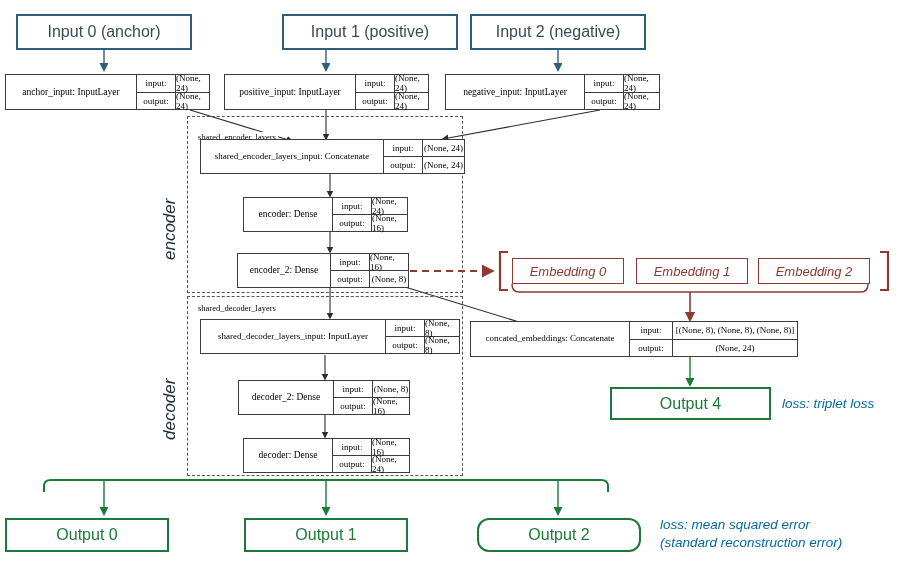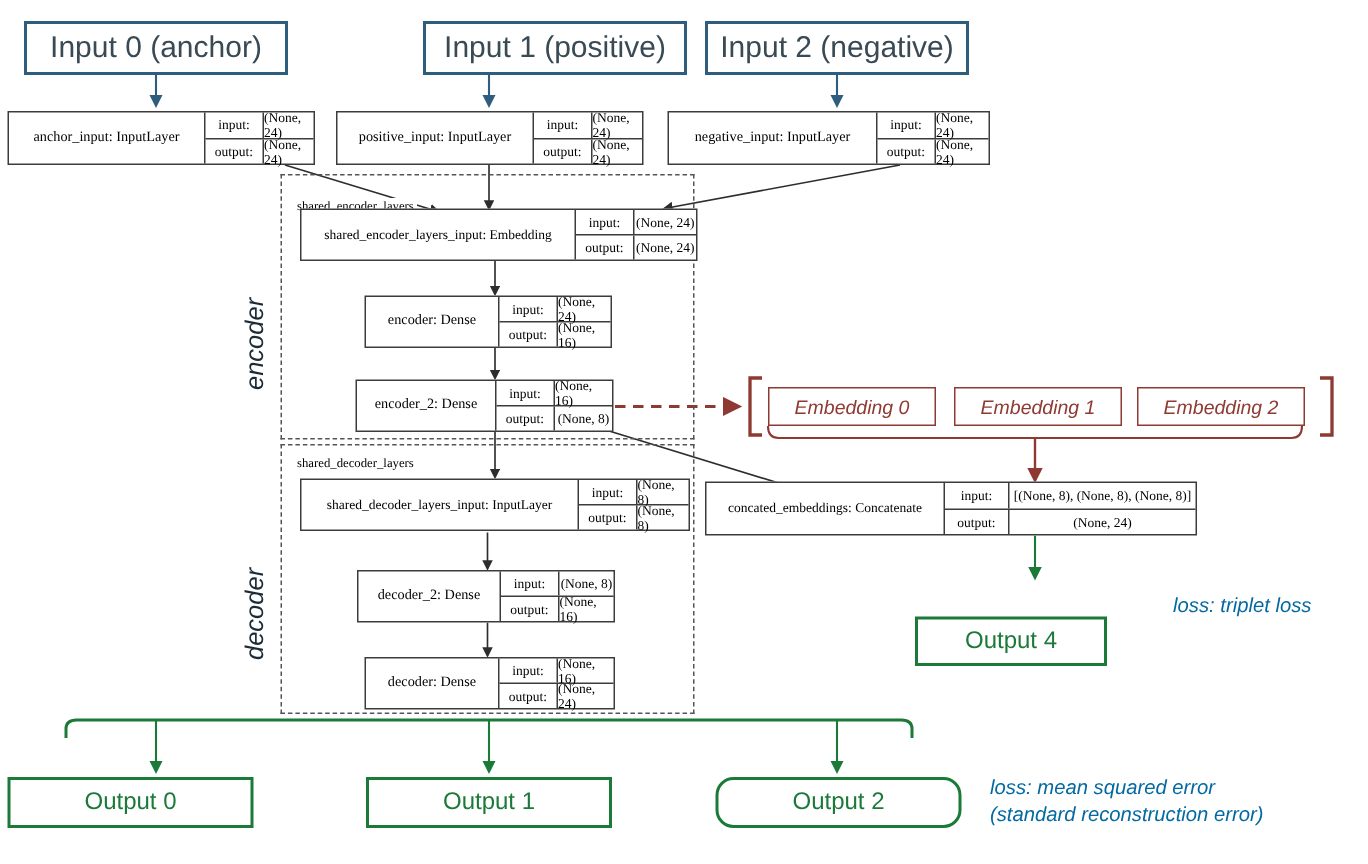--- a/index.html
+++ b/index.html
@@ -19,21 +19,21 @@
   .knode .io{display:flex;flex-direction:column;border-left:1px solid #3c3c3c;flex:1 1 auto;}
   .knode .iorow{display:flex;flex:1 1 0;min-height:0;}
   .knode .iorow:first-child{border-bottom:1px solid #3c3c3c;}
   .knode .iolabel{display:flex;align-items:center;justify-content:center;
                   font-size:9px;border-right:1px solid #3c3c3c;flex:0 0 auto;}
   .knode .ioval{display:flex;align-items:center;justify-content:center;font-size:9px;flex:1 1 auto;}
 
   
   .bigbox{border:2px solid #2e5d7d;background:#fff;display:flex;align-items:center;
           justify-content:center;font-family:"Liberation Sans",sans-serif;
-          font-size:20px;color:#3a4a55;}
+          font-size:16px;color:#3a4a55;}
   .outbox{border:2px solid #1b7a38;background:#fff;display:flex;align-items:center;
           justify-content:center;font-family:"Liberation Sans",sans-serif;
           font-size:16px;color:#1b7a38;}
   .embox{border:1.5px solid #8e3a32;background:#fff;display:flex;align-items:center;
          justify-content:center;font-family:"Liberation Sans",sans-serif;
          font-size:13px;font-style:italic;color:#8e3a32;}
 
   
   .group{border:1px dashed #555;background:transparent;}
   .grouplabel{position:absolute;font-size:8.5px;font-family:"Liberation Serif",serif;
@@ -171,21 +171,21 @@
         <div class="ioval">(None, 24)</div>
         </div>
     </div>
   </div>
 
   <div class="abs group" style="left:187px;top:116px;width:276px;height:177px;"></div>
   <div class="grouplabel" style="left:196px;top:132px;">shared_encoder_layers</div>
   <div class="sidelabel" style="left:160px;top:260px;">encoder</div>
 
   <div class="abs knode" style="left:200px;top:139px;width:265px;height:35px;">
-    <div class="name" style="width:170px;font-size:9px;">shared_encoder_layers_input: Embedding</div>
+    <div class="name" style="width:170px;font-size:9px;">shared_encoder_layers_input: Concatenate</div>
     <div class="io">
       <div class="iorow">
           <div class="iolabel" style="width:38px;">input:</div>
         <div class="ioval">(None, 24)</div>
         </div>
       <div class="iorow">
           <div class="iolabel" style="width:38px;">output:</div>
         <div class="ioval">(None, 24)</div>
         </div>
     </div>
@@ -282,21 +282,21 @@
           <div class="iolabel" style="width:42px;">input:</div>
         <div class="ioval">[(None, 8), (None, 8), (None, 8)]</div>
         </div>
       <div class="iorow">
           <div class="iolabel" style="width:42px;">output:</div>
         <div class="ioval">(None, 24)</div>
         </div>
     </div>
   </div>
 
-  <div class="abs outbox" style="left:610px;top:387px;width:128px;height:33px;margin-top:24px;">
+  <div class="abs outbox" style="left:610px;top:387px;width:161px;height:33px;">
     <span>Output 4</span>
   </div>
   <div class="abs outbox" style="left:5px;top:518px;width:164px;height:34px;">
     <span>Output 0</span>
   </div>
   <div class="abs outbox" style="left:244px;top:518px;width:164px;height:34px;">
     <span>Output 1</span>
   </div>
   <div class="abs outbox" style="left:477px;top:518px;width:164px;height:34px;border-radius:12px;">
     <span>Output 2</span>

